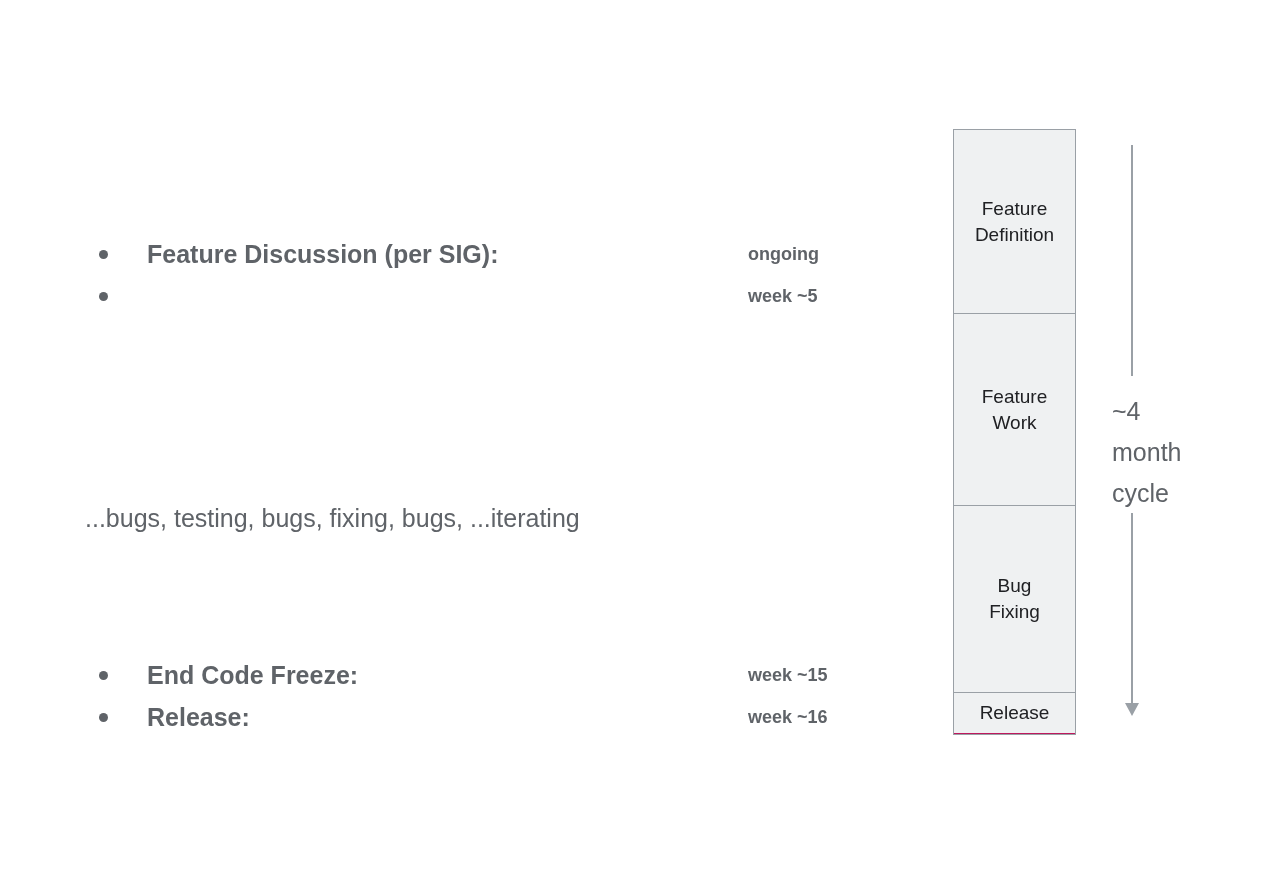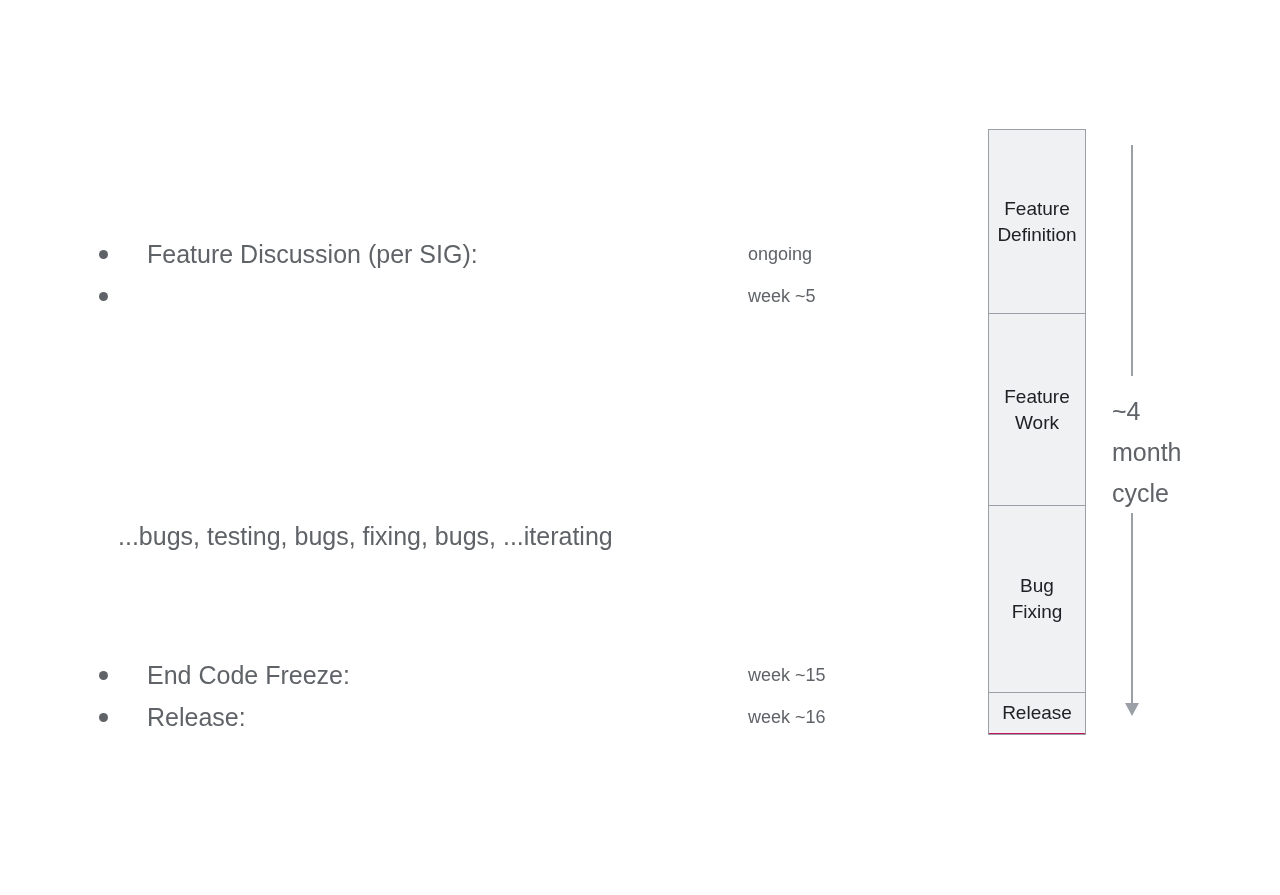--- a/index.html
+++ b/index.html
@@ -23,20 +23,21 @@
   .schedule {
     position: absolute;
     left: 90px;
     top: 120px;
     width: 800px;
   }
   .group {
     position: absolute;
     left: 0;
     width: 800px;
+    font-weight: bold;
   }
   .row {
     position: relative;
     height: 42px;
     display: flex;
     align-items: center;
   }
   .bullet-dot {
     position: absolute;
     left: 9px;
@@ -68,23 +69,23 @@
     left: -5px;
     font-size: 25px;
     line-height: 42px;
     color: #5f6368;
     white-space: nowrap;
   }
 
   
   .phase-bar {
     position: absolute;
-    left: 988px;
+    left: 953px;
     top: 129px;
-    width: 98px;
+    width: 123px;
     height: 606px;
     border: 1.5px solid #9aa0a6;
     box-sizing: border-box;
     background: #be185d;
   }
   .phase {
     position: absolute;
     left: 0;
     width: 100%;
     box-sizing: border-box;
@@ -163,21 +164,21 @@
       </div>
       <div class="row">
         <span class="bullet-dot"></span>
         <span class="row-value">week ~5</span>
       </div>
     </div>
 
     <div class="group" style="top:290px;">
     </div>
 
-    <div class="note-line" style="top:395px;margin-left:33px;">...bugs, testing, bugs, fixing, bugs, ...iterating</div>
+    <div class="note-line" style="top:377px;">...bugs, testing, bugs, fixing, bugs, ...iterating</div>
 
     <div class="group" style="top:534px;">
       <div class="row">
         <span class="bullet-dot"></span>
         <span class="row-label">End Code Freeze:</span>
         <span class="row-value">week ~15</span>
       </div>
       <div class="row">
         <span class="bullet-dot"></span>
         <span class="row-label">Release:</span>

